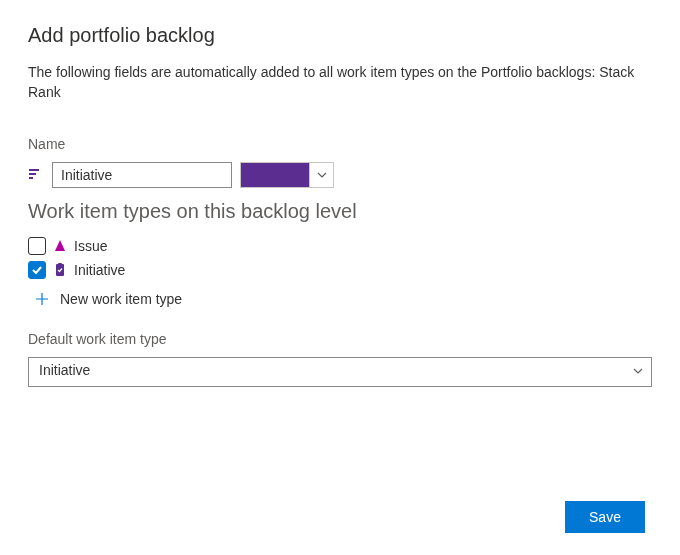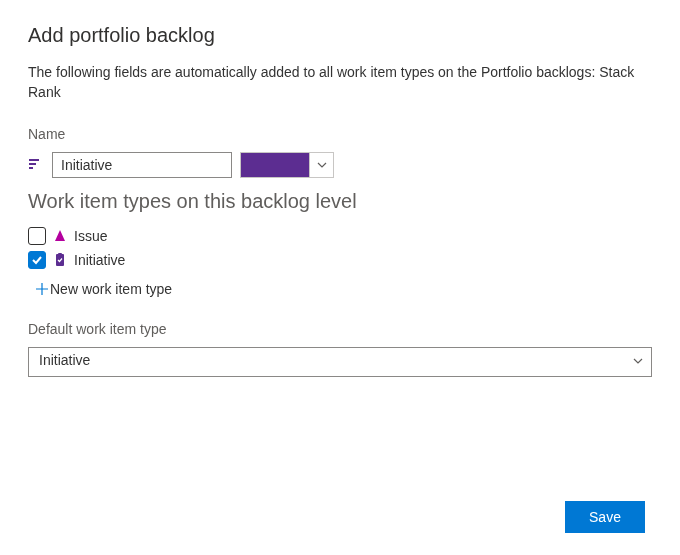--- a/index.html
+++ b/index.html
@@ -19,21 +19,21 @@
     }
     .dialog-title {
       font-size: 20px;
       font-weight: 400;
       color: #323130;
       margin-bottom: 16px;
     }
     .description {
       font-size: 14px;
       color: #333;
-      margin-bottom: 24px;
+      margin-bottom: 34px;
       line-height: 1.4;
     }
     .field-label {
       font-size: 14px;
       color: #605e5c;
       margin-bottom: 10px;
       display: block;
     }
     .name-row {
       display: flex;
@@ -115,20 +115,21 @@
       align-items: center;
       justify-content: center;
     }
     .wit-label {
       font-size: 14px;
       color: #333;
     }
     .add-row {
       display: flex;
       align-items: center;
+      gap: 10px;
       margin-top: 10px;
       margin-bottom: 24px;
       margin-left: 6px;
       cursor: pointer;
     }
     .plus-icon {
       color: #0078d4;
       font-size: 18px;
       font-weight: 300;
       width: 16px;

